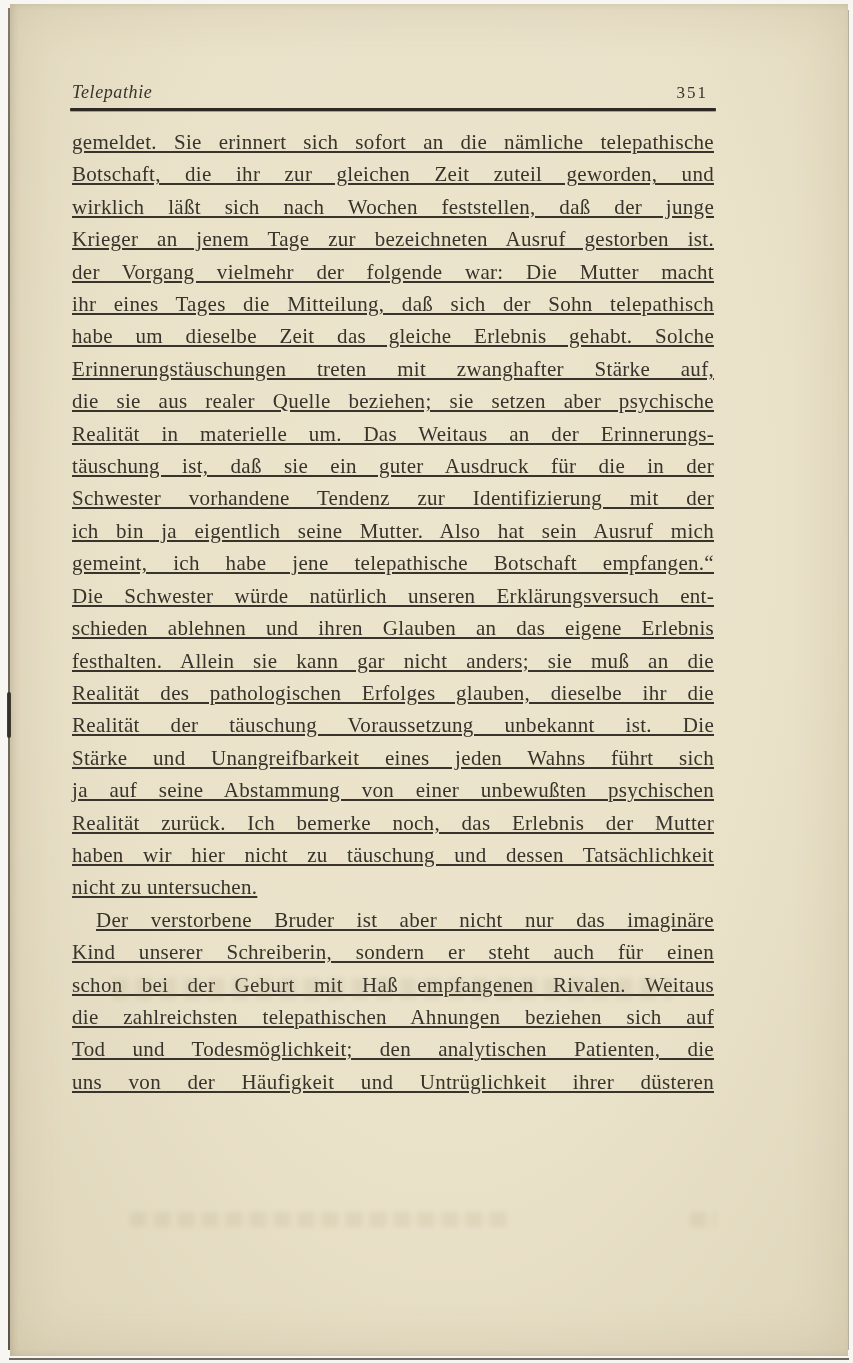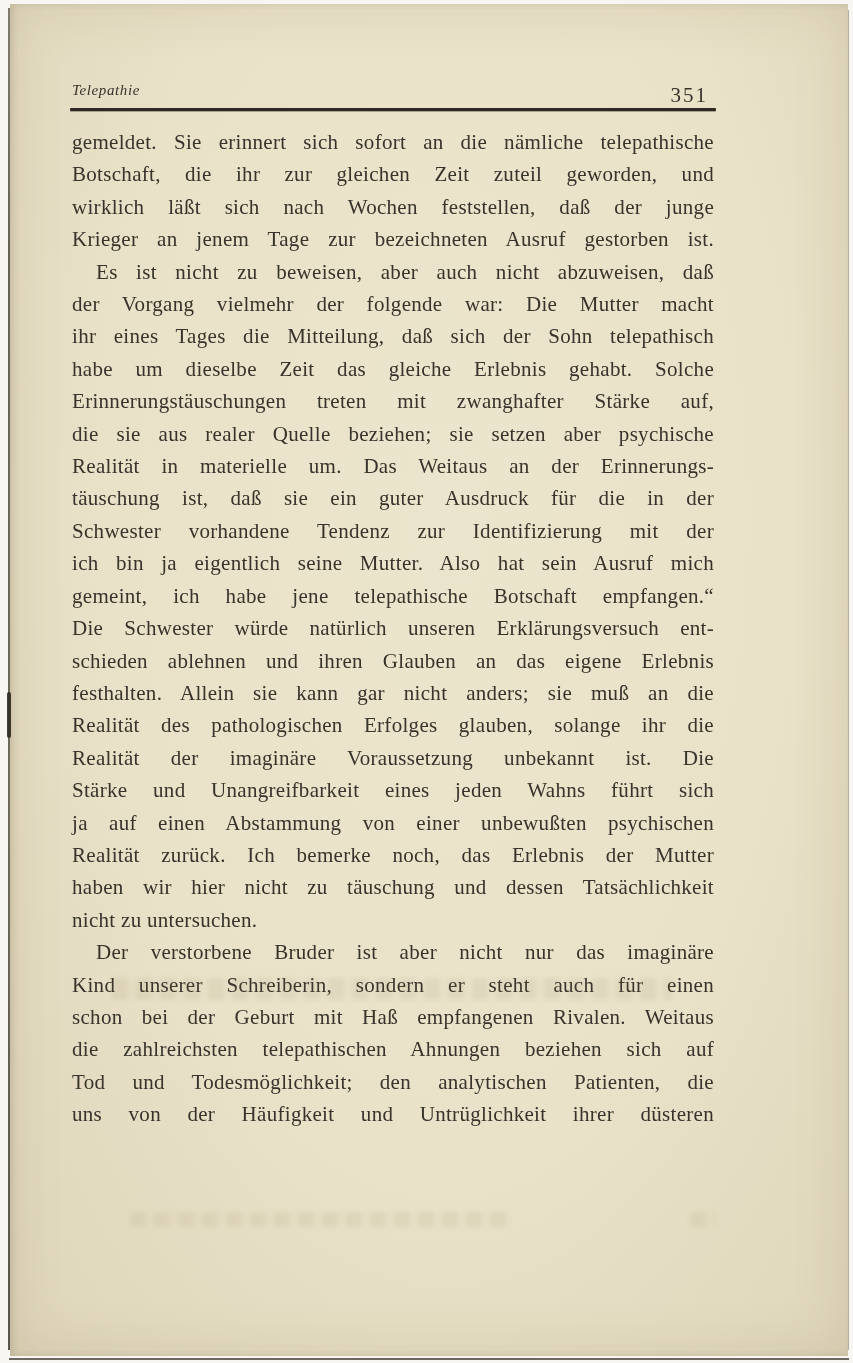--- a/index.html
+++ b/index.html
@@ -43,42 +43,42 @@
     position:absolute;left:7px;top:692px;width:4px;height:46px;
     background:#2f2b24;border-radius:2px;opacity:.9;
   }
   .header{
     position:absolute;left:72px;top:82px;width:642px;height:26px;
     color:var(--ink);
   }
   .running-title{
     position:absolute;left:0;top:0;
     font-style:italic;
-    font-size:15px;
+    font-size:18px;
     letter-spacing:0.6px;
   }
   .page-number{
     position:absolute;right:6px;top:1px;
-    font-size:21px;
+    font-size:17px;
     letter-spacing:2px;
   }
   .header-rule{
     position:absolute;left:70px;top:108px;width:646px;height:3px;
     background:var(--rule);
     border-radius:1px;
     box-shadow:0 1px 0 rgba(46,42,35,0.35);
   }
   .text-block{
     position:absolute;left:72px;top:126px;width:642px;
     font-size:21px;
     line-height:32.4px;
     color:var(--ink);
     letter-spacing:0.3px;
   }
-  .para{margin:0;padding:0;}
+  .para{margin:0;padding:0;text-decoration:underline;}
   .line{
     text-align:justify;
     text-align-last:justify;
   }
   .line.indent{ text-indent:24px; }
   .line.lastline{
     text-align:center;
     text-align-last:left;
   }
   .ghost{
@@ -110,38 +110,37 @@
 <div class="header-rule"></div>
 
 <div class="text-block">
     <div class="para">
       <div class="line">gemeldet. Sie erinnert sich sofort an die nämliche telepathische</div>
       <div class="line">Botschaft, die ihr zur gleichen Zeit zuteil geworden, und</div>
       <div class="line">wirklich läßt sich nach Wochen feststellen, daß der junge</div>
       <div class="line">Krieger an jenem Tage zur bezeichneten Ausruf gestorben ist.</div>
     </div>
     <div class="para">
-      <div class="line indent">Es ist nicht zu beweisen, aber auch nicht abzuweisen, daß</div>
       <div class="line">der Vorgang vielmehr der folgende war: Die Mutter macht</div>
       <div class="line">ihr eines Tages die Mitteilung, daß sich der Sohn telepathisch</div>
       <div class="line">habe um dieselbe Zeit das gleiche Erlebnis gehabt. Solche</div>
       <div class="line">Erinnerungstäuschungen treten mit zwanghafter Stärke auf,</div>
       <div class="line">die sie aus realer Quelle beziehen; sie setzen aber psychische</div>
       <div class="line">Realität in materielle um. Das Weitaus an der Erinnerungs-</div>
       <div class="line">täuschung ist, daß sie ein guter Ausdruck für die in der</div>
       <div class="line">Schwester vorhandene Tendenz zur Identifizierung mit der</div>
       <div class="line">ich bin ja eigentlich seine Mutter. Also hat sein Ausruf mich</div>
       <div class="line">gemeint, ich habe jene telepathische Botschaft empfangen.“</div>
       <div class="line">Die Schwester würde natürlich unseren Erklärungsversuch ent-</div>
       <div class="line">schieden ablehnen und ihren Glauben an das eigene Erlebnis</div>
       <div class="line">festhalten. Allein sie kann gar nicht anders; sie muß an die</div>
-      <div class="line">Realität des pathologischen Erfolges glauben, solange ihr die</div>
-      <div class="line">Realität der imaginäre Voraussetzung unbekannt ist. Die</div>
+      <div class="line">Realität des pathologischen Erfolges glauben, dieselbe ihr die</div>
+      <div class="line">Realität der täuschung Voraussetzung unbekannt ist. Die</div>
       <div class="line">Stärke und Unangreifbarkeit eines jeden Wahns führt sich</div>
-      <div class="line">ja auf einen Abstammung von einer unbewußten psychischen</div>
+      <div class="line">ja auf seine Abstammung von einer unbewußten psychischen</div>
       <div class="line">Realität zurück. Ich bemerke noch, das Erlebnis der Mutter</div>
       <div class="line">haben wir hier nicht zu täuschung und dessen Tatsächlichkeit</div>
       <div class="line lastline">nicht zu untersuchen.</div>
     </div>
     <div class="para">
       <div class="line indent">Der verstorbene Bruder ist aber nicht nur das imaginäre</div>
       <div class="line">Kind unserer Schreiberin, sondern er steht auch für einen</div>
       <div class="line">schon bei der Geburt mit Haß empfangenen Rivalen. Weitaus</div>
       <div class="line">die zahlreichsten telepathischen Ahnungen beziehen sich auf</div>
       <div class="line">Tod und Todesmöglichkeit; den analytischen Patienten, die</div>

